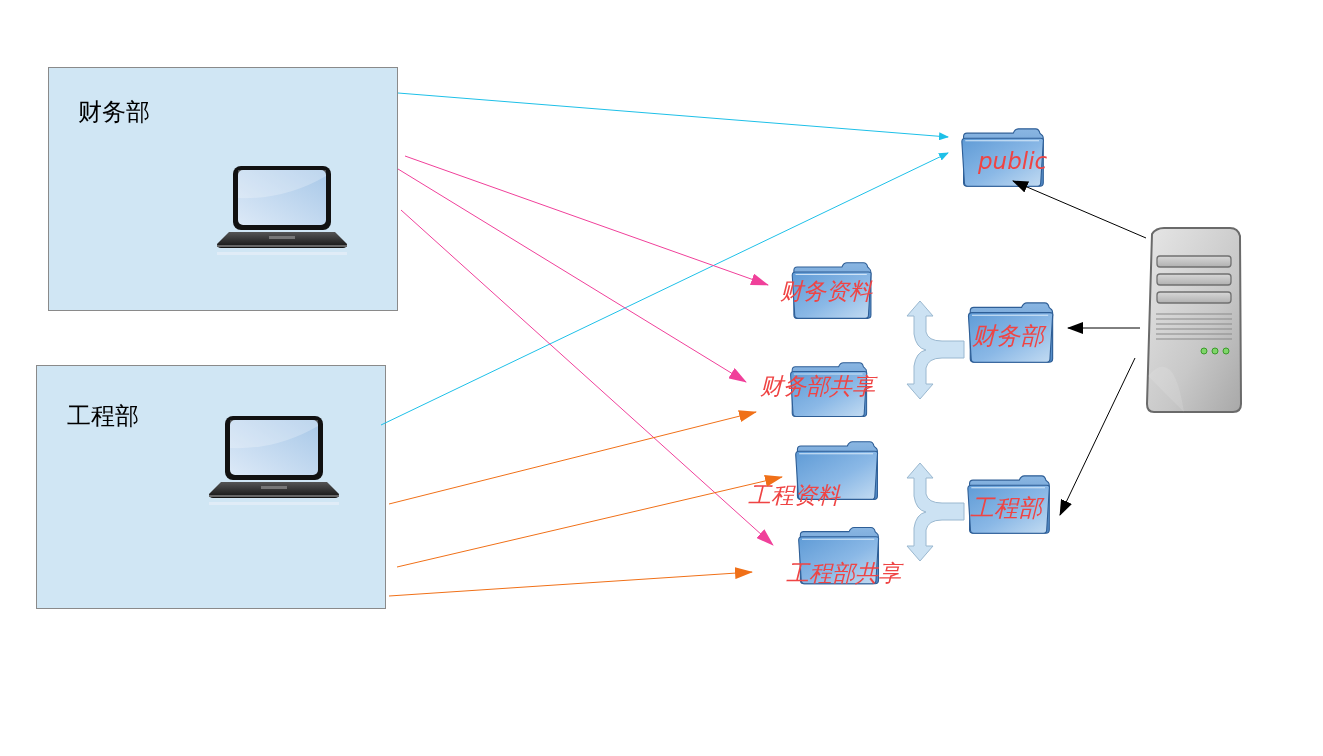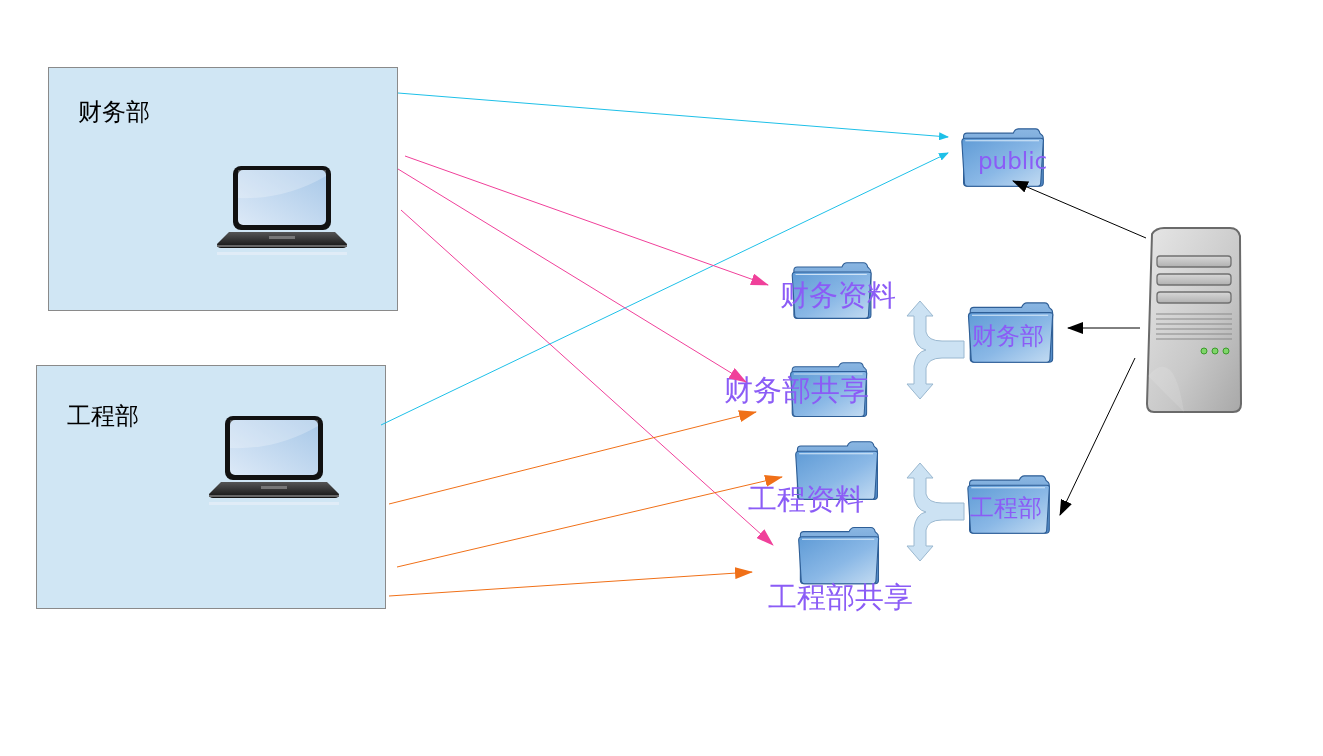--- a/index.html
+++ b/index.html
@@ -2,22 +2,22 @@
 <html><head>
 <meta charset="utf-8">
 <style>
   html, body { margin: 0; padding: 0; background: #ffffff; }
   body { width: 1323px; height: 756px; position: relative; overflow: hidden;
          font-family: "DejaVu Sans", "Liberation Sans", sans-serif; }
   .dept-box { position: absolute; background: #d0e6f4; border: 1px solid #8a8a8a; box-sizing: border-box; }
   .dept-label { position: absolute; font-size: 24px; color: #000; }
   .laptop { position: absolute; }
   .folder { position: absolute; }
-  .folder-label { position: absolute; font-size: 24px; color: #8b5cf6; white-space: nowrap; }
-  .folder-label.small { font-size: 29px; }
+  .folder-label { position: absolute; font-size: 24px; color: #ef4444; white-space: nowrap; font-style: italic; }
+  .folder-label.small { font-size: 23px; }
   svg.overlay { position: absolute; left: 0; top: 0; }
 </style>
 </head>
 <body>
 
 <svg width="0" height="0" style="position:absolute">
   <defs>
     <linearGradient id="folderGrad" x1="0" y1="0" x2="1" y2="1">
       <stop offset="0" stop-color="#5f9bd6"></stop>
       <stop offset="0.55" stop-color="#8ab8e6"></stop>
@@ -103,36 +103,36 @@
 <div class="folder-label" style="left:978px;top:148px;font-size:23px;">public</div>
 
 <svg class="folder" style="left:789px;top:262px;" width="86" height="58">
     <use href="#folder-sym"></use>
   </svg>
 <div class="folder-label small" style="left:780px;top:276px;">财务资料</div>
 
 <svg class="folder" style="left:789px;top:361px;" width="80" height="58">
     <use href="#folder-sym"></use>
   </svg>
-<div class="folder-label small" style="left:724px;top:371px;">财务部共享</div>
+<div class="folder-label small" style="left:760px;top:371px;">财务部共享</div>
 
 <svg class="folder" style="left:962px;top:302px;" width="98" height="62">
     <use href="#folder-sym"></use>
   </svg>
 <div class="folder-label" style="left:972px;top:320px;">财务部</div>
 
 <svg class="folder" style="left:794px;top:438px;" width="86" height="66">
     <use href="#folder-sym"></use>
   </svg>
 <div class="folder-label small" style="left:748px;top:480px;">工程资料</div>
 
 <svg class="folder" style="left:797px;top:526px;" width="84" height="60">
     <use href="#folder-sym"></use>
   </svg>
-<div class="folder-label small" style="left:768px;top:558px;margin-top:20px;">工程部共享</div>
+<div class="folder-label small" style="left:786px;top:558px;">工程部共享</div>
 
 <svg class="folder" style="left:960px;top:475px;" width="98" height="60">
     <use href="#folder-sym"></use>
   </svg>
 <div class="folder-label" style="left:970px;top:492px;">工程部</div>
 
 <svg class="overlay" style="left:1144px;top:226px;" width="100" height="188" viewBox="0 0 100 188">
   <path d="M8,8 Q12,2 20,2 L86,2 Q94,2 96,10 L97,178 Q97,186 89,186 L10,186 Q3,186 3,178 Z" fill="url(#serverGrad)" stroke="#6a6a6a" stroke-width="2"></path>
   <path d="M4,150 Q30,120 40,186" fill="#ffffff" opacity="0.12"></path>
   <rect x="13" y="30" width="74" height="11" rx="3" fill="url(#slotGrad)" stroke="#707070" stroke-width="1.3"></rect>

